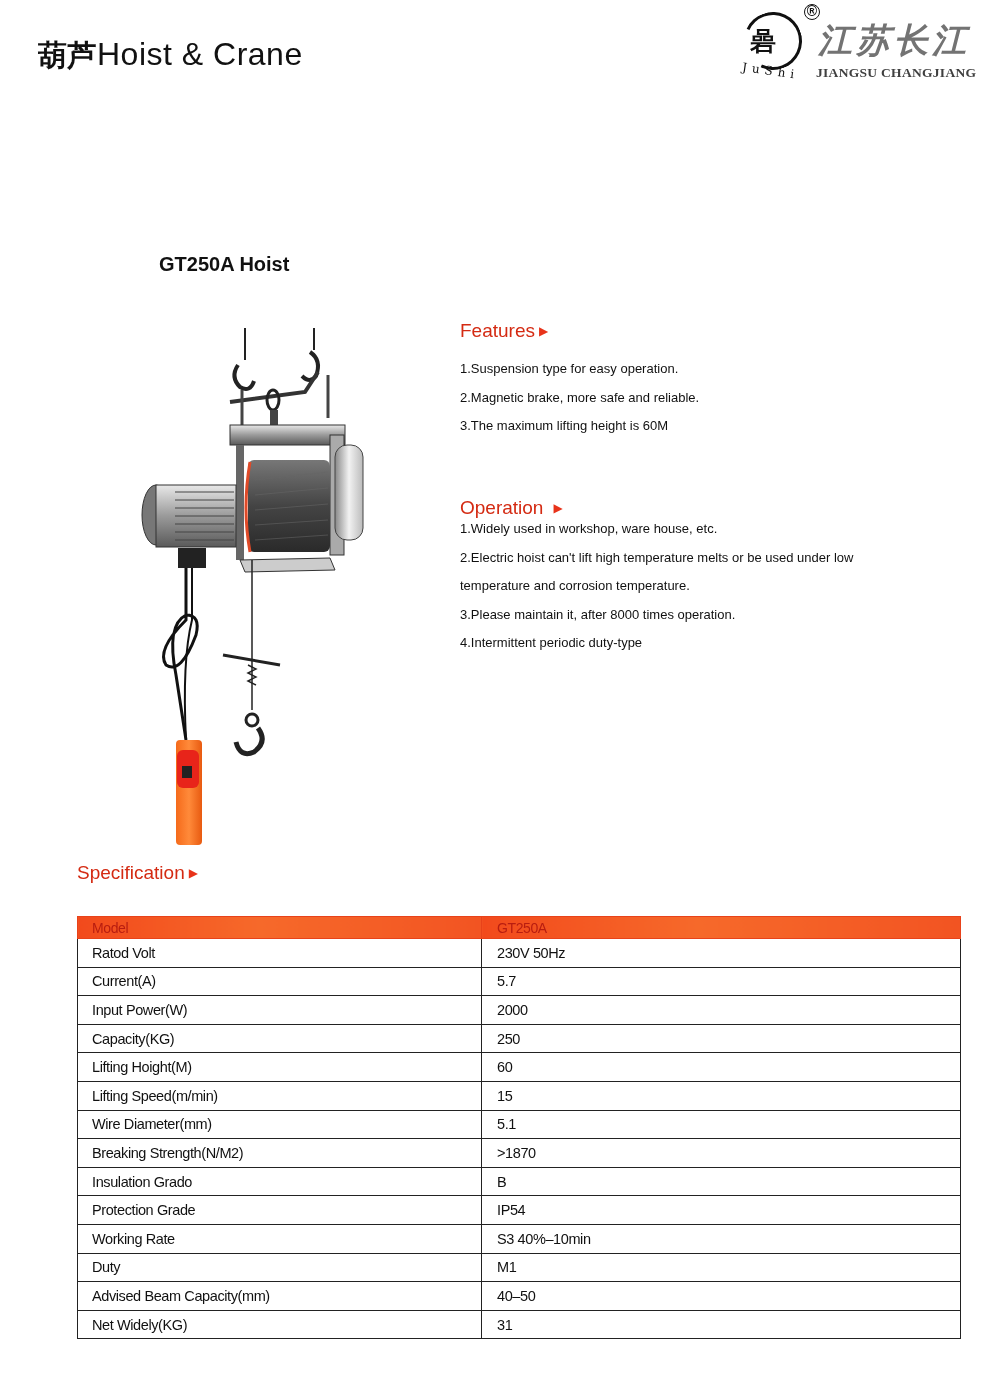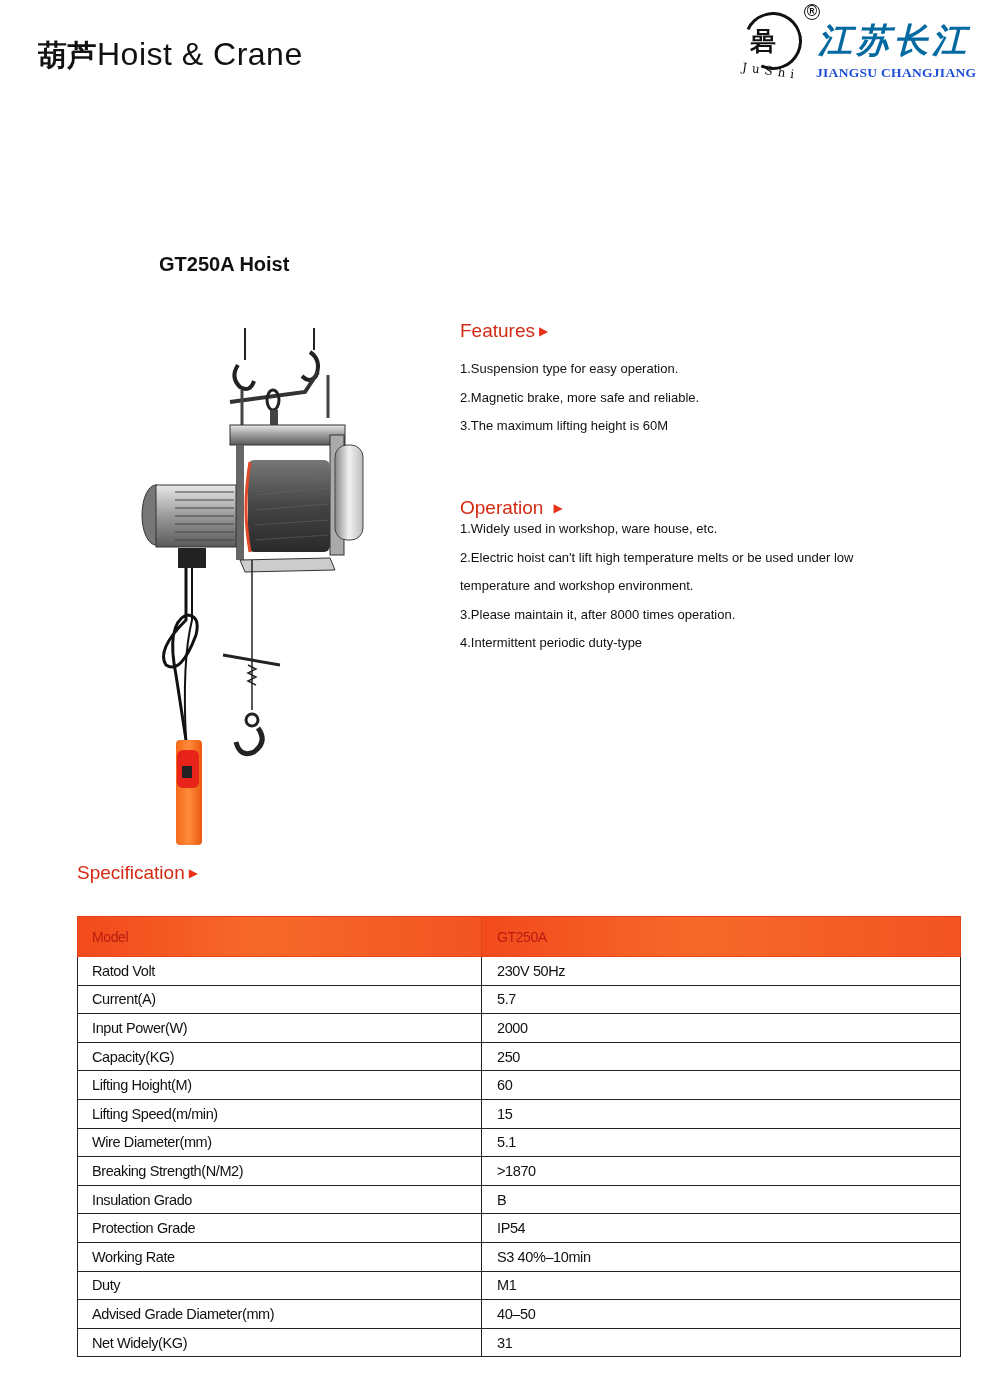--- a/index.html
+++ b/index.html
@@ -7,37 +7,37 @@
   body { position: relative; font-family: "Liberation Sans", sans-serif; color: #111; }
 
   .hdr-title { position: absolute; left: 38px; top: 36px; font-size: 32px; letter-spacing: 0.5px; color: #111; white-space: nowrap; }
   .hdr-title .cn { font-family: "DejaVu Sans", sans-serif; font-weight: bold; font-size: 29px; }
 
   .logo { position: absolute; left: 740px; top: 4px; width: 255px; height: 80px; }
   .logo-circle { position: absolute; left: 4px; top: 8px; width: 58px; height: 58px; border: 3px solid #111; border-radius: 50%; border-left-color: transparent; transform: rotate(-20deg); }
   .logo-mark { position: absolute; left: 10px; top: 20px; font-family: "DejaVu Serif", serif; font-weight: bold; font-size: 26px; color: #111; }
   .logo-reg { position: absolute; left: 64px; top: 0px; font-size: 14px; border: 1.5px solid #111; border-radius: 50%; width: 16px; height: 16px; line-height: 13px; text-align: center; font-weight: bold; }
   .logo-jushi { position: absolute; left: 2px; top: 60px; font-family: "DejaVu Serif", serif; font-size: 12px; letter-spacing: 5px; color: #111; transform: rotate(8deg); }
-  .logo-cn { position: absolute; left: 78px; top: 14px; font-family: "DejaVu Serif", serif; font-weight: bold; font-size: 34px; letter-spacing: 4px; color: #0369a1; font-style: italic; }
-  .logo-en { position: absolute; left: 76px; top: 61px; font-family: "Liberation Serif", serif; font-weight: bold; font-size: 13.5px; letter-spacing: 0.3px; color: #1d4ed8; white-space: nowrap; }
+  .logo-cn { position: absolute; left: 78px; top: 14px; font-family: "DejaVu Serif", serif; font-weight: bold; font-size: 34px; letter-spacing: 4px; color: #737373; font-style: italic; }
+  .logo-en { position: absolute; left: 76px; top: 61px; font-family: "Liberation Serif", serif; font-weight: bold; font-size: 13.5px; letter-spacing: 0.3px; color: #404040; white-space: nowrap; }
 
   .product-title { position: absolute; left: 159px; top: 253px; font-size: 20px; font-weight: bold; color: #111; }
 
   .product-image { position: absolute; left: 130px; top: 320px; width: 240px; height: 530px; }
 
   .sec-heading { position: absolute; font-size: 19px; color: #d42a12; white-space: nowrap; text-align: right; }
   .sec-heading .arrow { font-size: 12px; color: #e8331a; margin-left: 4px; vertical-align: 2px; }
 
   .list { position: absolute; left: 460px; font-size: 13px; color: #111; }
   .list .item { height: 28.5px; line-height: 28.5px; white-space: nowrap; }
 
   .spec-table { position: absolute; left: 77px; top: 916px; width: 884px; border-collapse: collapse; font-size: 14.5px; color: #111; }
   .spec-table td { border: 1.5px solid #222; height: 28.6px; padding: 0 0 0 14px; vertical-align: middle; letter-spacing: -0.4px; }
   .spec-table td.c1 { width: 404px; }
-  .spec-table tr.head td { background: linear-gradient(90deg, #f24a1c 0%, #f6692a 45%, #f25422 100%); color: #b81d10; border-color: #e8421a; height: 40px; font-size: 14px; }
+  .spec-table tr.head td { background: linear-gradient(90deg, #f24a1c 0%, #f6692a 45%, #f25422 100%); color: #b81d10; border-color: #e8421a; height: 22px; font-size: 14px; }
   .spec-table td.val { padding-left: 15px; }
 </style>
 </head>
 <body>
 
 <div class="hdr-title">
   <span class="cn">葫芦</span><span>Hoist &amp; Crane</span>
 </div>
 
 <div class="logo">
@@ -140,21 +140,21 @@
   <div class="item">2.Magnetic brake, more safe and reliable.</div>
   <div class="item">3.The maximum lifting height is 60M</div>
 </div>
 
 <div class="sec-heading" style="left:460px; top:497px;">
   <span>Operation</span><span class="arrow" style="margin-left:10px;">▶</span>
 </div>
 <div class="list" style="top:515px;">
   <div class="item">1.Widely used in workshop, ware house, etc.</div>
   <div class="item">2.Electric hoist can't lift high temperature melts or be used under low</div>
-  <div class="item">temperature and workshop environment.</div>
+  <div class="item">temperature and corrosion temperature.</div>
   <div class="item">3.Please maintain it, after 8000 times operation.</div>
   <div class="item">4.Intermittent periodic duty-type</div>
 </div>
 
 <div class="sec-heading" style="left:77px; top:862px;">
   <span>Specification</span><span class="arrow">▶</span>
 </div>
 
 <table class="spec-table">
   <tbody>
@@ -204,21 +204,21 @@
       </tr>
   <tr>
         <td class="c1">Working Rate</td>
         <td class="val">S3 40%–10min</td>
       </tr>
   <tr>
         <td class="c1">Duty</td>
         <td class="val">M1</td>
       </tr>
   <tr>
-        <td class="c1">Advised Grade Diameter(mm)</td>
+        <td class="c1">Advised Beam Capacity(mm)</td>
         <td class="val">40–50</td>
       </tr>
   <tr>
         <td class="c1">Net Widely(KG)</td>
         <td class="val">31</td>
       </tr>
 </tbody>
   </table>
 
 </body></html>

